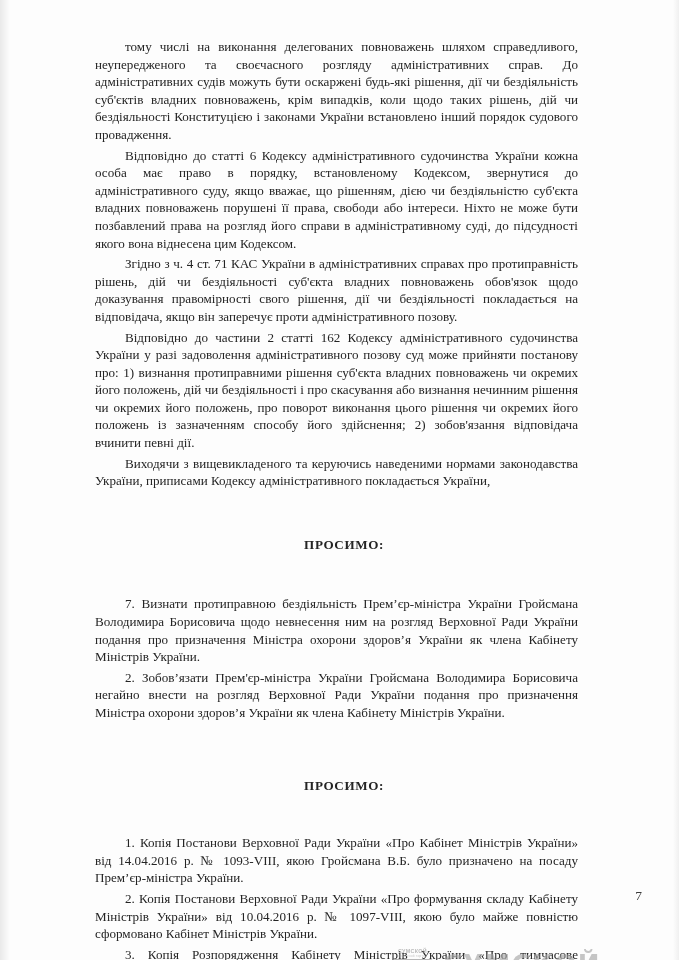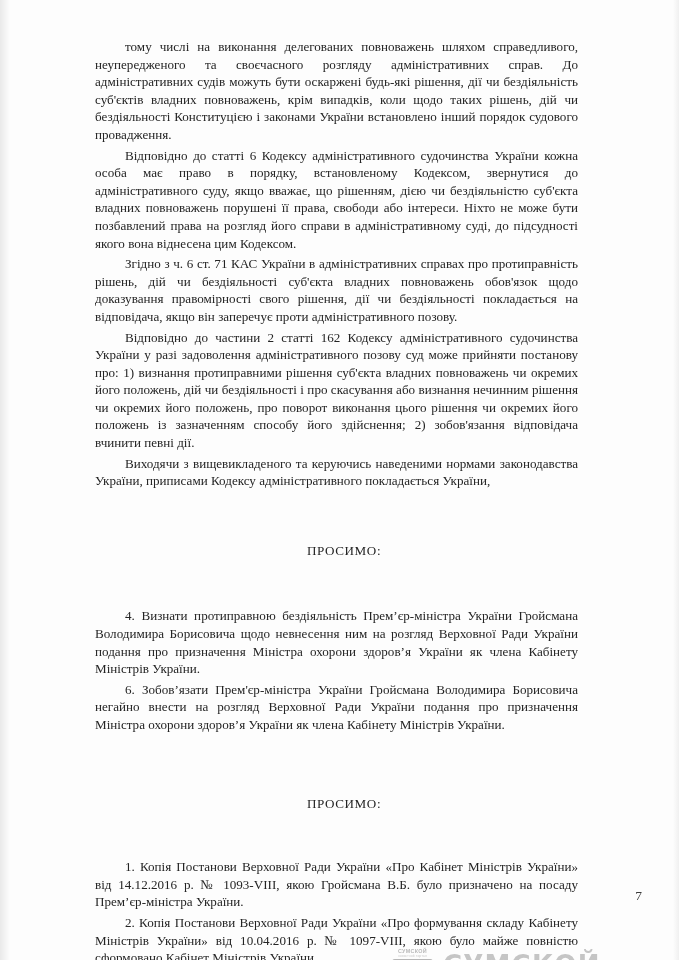--- a/index.html
+++ b/index.html
@@ -50,23 +50,23 @@
 
   .para {
     margin: 0 15px 3px 0;
     text-indent: 30px;
     text-align: justify;
   }
 
   .heading {
     text-align: center;
     text-indent: 0;
-    font-weight: normal;
+    font-weight: bold;
     letter-spacing: 0.6px;
-    margin: 14px;
+    margin: 8px;
   }
 
   .gap-before-prosymo { height: 35px; }
   .gap-after-prosymo  { height: 34px; }
   .gap-before-dodatky { height: 44px; }
   .gap-after-dodatky  { height: 32px; }
 
   
   .page-number {
     position: absolute;
@@ -184,36 +184,36 @@
 </style>
 </head>
 <body>
 
 <div class="page">
 
   <div class="body-text">
 
     <p class="para">тому числі на виконання делегованих повноважень шляхом справедливого, неупередженого та своєчасного розгляду адміністративних справ. До адміністративних судів можуть бути оскаржені будь-які рішення, дії чи бездіяльність суб'єктів владних повноважень, крім випадків, коли щодо таких рішень, дій чи бездіяльності Конституцією і законами України встановлено інший порядок судового провадження.</p>
     <p class="para">Відповідно до статті 6 Кодексу адміністративного судочинства України кожна особа має право в порядку, встановленому Кодексом, звернутися до адміністративного суду, якщо вважає, що рішенням, дією чи бездіяльністю суб'єкта владних повноважень порушені її права, свободи або інтереси. Ніхто не може бути позбавлений права на розгляд його справи в адміністративному суді, до підсудності якого вона віднесена цим Кодексом.</p>
-    <p class="para">Згідно з ч. 6 ст. 71 КАС України в адміністративних справах про протиправність рішень, дій чи бездіяльності суб'єкта владних повноважень обов'язок щодо доказування правомірності свого рішення, дії чи бездіяльності покладається на відповідача, якщо він заперечує проти адміністративного позову.</p>
+    <p class="para">Згідно з ч. 4 ст. 71 КАС України в адміністративних справах про протиправність рішень, дій чи бездіяльності суб'єкта владних повноважень обов'язок щодо доказування правомірності свого рішення, дії чи бездіяльності покладається на відповідача, якщо він заперечує проти адміністративного позову.</p>
     <p class="para">Відповідно до частини 2 статті 162 Кодексу адміністративного судочинства України у разі задоволення адміністративного позову суд може прийняти постанову про: 1) визнання протиправними рішення суб'єкта владних повноважень чи окремих його положень, дій чи бездіяльності і про скасування або визнання нечинним рішення чи окремих його положень, про поворот виконання цього рішення чи окремих його положень із зазначенням способу його здійснення; 2) зобов'язання відповідача вчинити певні дії.</p>
     <p class="para">Виходячи з вищевикладеного та керуючись наведеними нормами законодавства України, приписами Кодексу адміністративного покладається України,</p>
 
     <div class="gap-before-prosymo"></div>
     <p class="para heading">ПРОСИМО:</p>
     <div class="gap-after-prosymo"></div>
 
-    <p class="para">4. Визнати протиправною бездіяльність Прем’єр-міністра України Гройсмана Володимира Борисовича щодо невнесення ним на розгляд Верховної Ради України подання про призначення Міністра охорони здоров’я України як члена Кабінету Міністрів України.</p>
-    <p class="para">6. Зобов’язати Прем'єр-міністра України Гройсмана Володимира Борисовича негайно внести на розгляд Верховної Ради України подання про призначення Міністра охорони здоров’я України як члена Кабінету Міністрів України.</p>
+    <p class="para">7. Визнати протиправною бездіяльність Прем’єр-міністра України Гройсмана Володимира Борисовича щодо невнесення ним на розгляд Верховної Ради України подання про призначення Міністра охорони здоров’я України як члена Кабінету Міністрів України.</p>
+    <p class="para">2. Зобов’язати Прем'єр-міністра України Гройсмана Володимира Борисовича негайно внести на розгляд Верховної Ради України подання про призначення Міністра охорони здоров’я України як члена Кабінету Міністрів України.</p>
 
     <div class="gap-before-dodatky"></div>
     <p class="para heading">ПРОСИМО:</p>
     <div class="gap-after-dodatky"></div>
 
-    <p class="para">1. Копія Постанови Верховної Ради України «Про Кабінет Міністрів України» від 14.12.2016 р. № 1093-VIII, якою Гройсмана В.Б. було призначено на посаду Прем’єр-міністра України.</p>
+    <p class="para">1. Копія Постанови Верховної Ради України «Про Кабінет Міністрів України» від 14.04.2016 р. № 1093-VIII, якою Гройсмана В.Б. було призначено на посаду Прем’єр-міністра України.</p>
     <p class="para">2. Копія Постанови Верховної Ради України «Про формування складу Кабінету Міністрів України» від 10.04.2016 р. № 1097-VIII, якою було майже повністю сформовано Кабінет Міністрів України.</p>
     <p class="para">3. Копія Розпорядження Кабінету Міністрів України «Про тимчасове покладання виконання обов’язків Міністра охорони здоров'я України на Шафранського В.В.» від 27.04.2016 р. № 314-р.</p>
     <p class="para">4. Копія Розпорядження Кабінету Міністрів України «Про визнання таким, що втратило чинність, розпорядження Кабінету Міністрів України від 27 квітня 2016 р. № 314» від 27.07.2016 р. № 548-р.</p>
 
   </div>
 
   <div class="page-number">7</div>
 
   <div class="watermark">
     <div class="wm-emblem">

